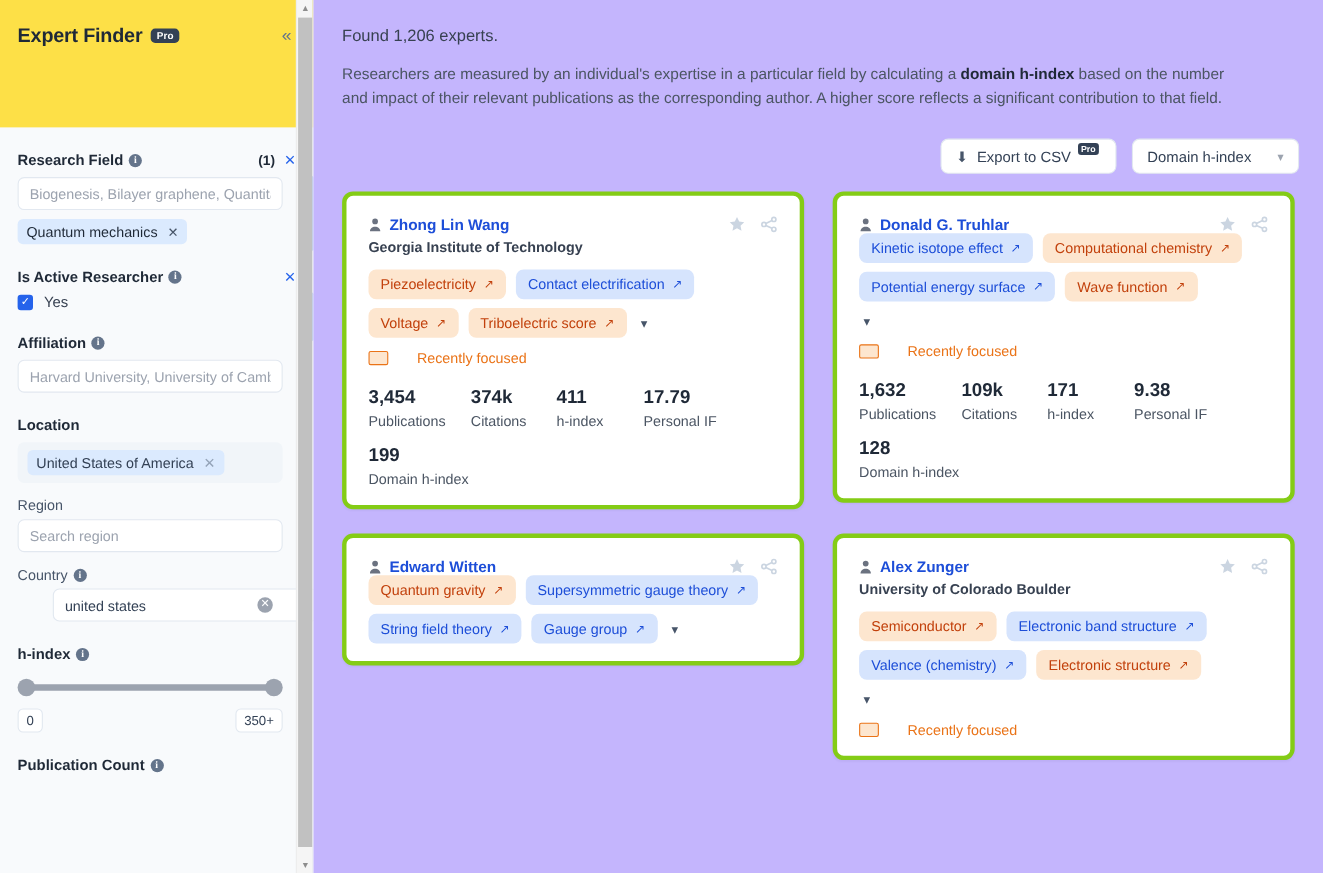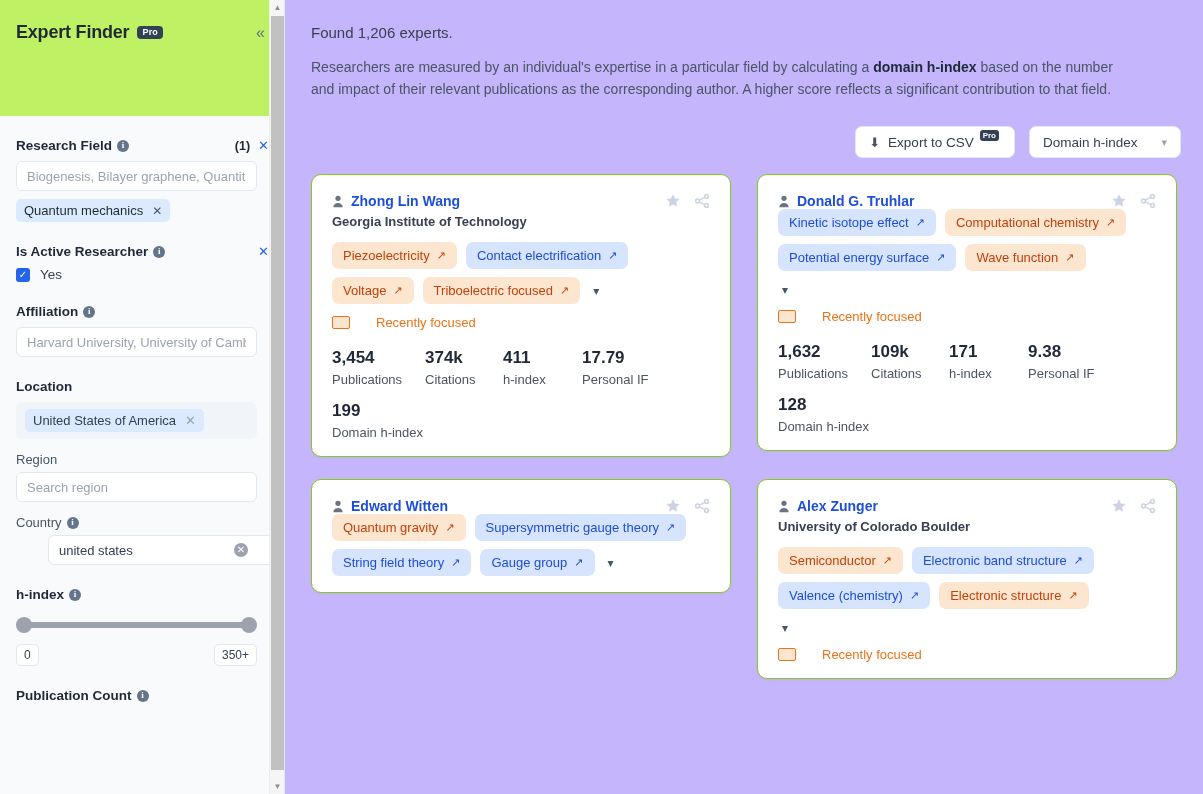--- a/index.html
+++ b/index.html
@@ -15,21 +15,21 @@
 
   
   .sidebar {
     width: 285px; height: 794px;
     position: relative;
     background: #f8fafc;
     flex: 0 0 285px;
     overflow: hidden;
   }
   .sb-head {
-    background: #bef264;
+    background: #fde047;
     padding: 22px 16px 20px 16px;
     height: 116px;
   }
   .sb-title-row { display: flex; align-items: center; justify-content: space-between; }
   .sb-title-left { display: flex; align-items: center; gap: 8px; }
   .sb-title {
     font-size: 18px; font-weight: bold; color: #1f2937; letter-spacing: -0.2px;
   }
   .pro-badge {
     background: #334155; color: #ffffff;
@@ -200,21 +200,21 @@
   .sort-btn { width: 152px; justify-content: space-between; }
   .sort-btn .chev { color: #9ca3af; font-size: 11px; }
 
   
   .cards {
     display: grid; grid-template-columns: 420px 420px;
     gap: 22px 26px;
     margin-top: 16px;
   }
   .card {
-    border: 1px solid #84cc16; border-radius: 10px;
+    border: 4px solid #84cc16; border-radius: 10px;
     background: #ffffff;
     padding: 18px 20px 16px 20px;
     box-shadow: 0 1px 2px rgba(16,24,40,0.04);
     align-self: start;
   }
   .card-top { display: flex; justify-content: space-between; align-items: flex-start; }
   .person-line { display: flex; align-items: center; gap: 7px; }
   .person-icon { color: #6b7280; display: inline-flex; }
   .person-name {
     color: #1d4ed8; font-size: 14px; font-weight: bold; cursor: pointer;
@@ -447,21 +447,21 @@
           </span>
           <span class="tag blue">
             <span>Contact electrification</span>
             <span class="ext">↗</span>
           </span>
           <span class="tag orange">
             <span>Voltage</span>
             <span class="ext">↗</span>
           </span>
           <span class="tag orange">
-            <span>Triboelectric focused</span>
+            <span>Triboelectric score</span>
             <span class="ext">↗</span>
           </span>
           <span class="tag-more">▾</span>
         </div>
 
         <div class="legend">
           <span class="legend-swatch"></span>
           <span>Recently focused</span>
         </div>
 

